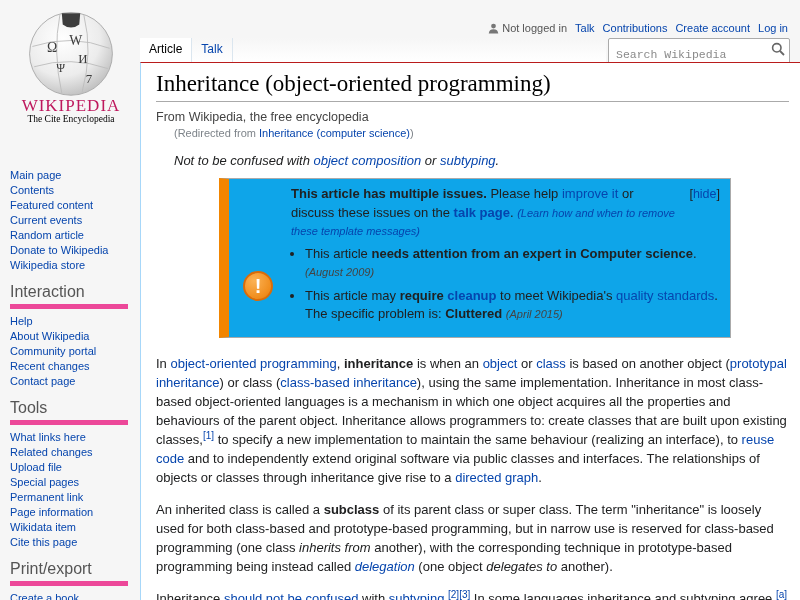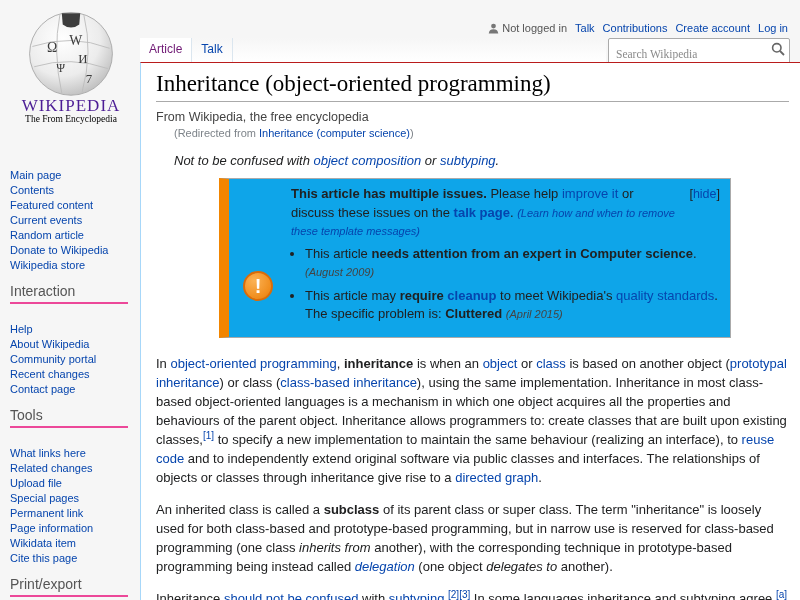--- a/index.html
+++ b/index.html
@@ -12,51 +12,51 @@
   a.lnk.bold { font-weight:bold; }
   a.lnk.it { font-style:italic; }
   sup.ref { font-size:10px; line-height:0; }
   .smnote { font-size:11px; font-style:italic; color:#444; }
   a.smnote { color:#0645ad; }
 
   
   #sidebar { position:absolute; left:0; top:0; width:140px; height:600px; padding:4px 8px 0 10px; }
   #logo { text-align:center; height:138px; cursor:pointer; }
   #globe { display:block; margin:2px auto 0; }
-  #wordmark { font-family:"Liberation Serif", serif; font-size:17px; letter-spacing:1px; color:#4c1d95; line-height:16px; }
+  #wordmark { font-family:"Liberation Serif", serif; font-size:17px; letter-spacing:1px; color:#be185d; line-height:16px; }
   #tagline { font-family:"Liberation Serif", serif; font-size:9.5px; color:#000; }
   .portal { margin-top:10px; }
   .portal h3 {
-    margin:0 0 18px 0; padding:0 0 3px 0; font-size:14px; font-weight:normal; color:#555;
-    border-bottom:2px solid #ec4899; width:118px;
+    margin:0 0 5px 0; padding:0 0 3px 0; font-size:16px; font-weight:normal; color:#555;
+    border-bottom:5px solid #ec4899; width:118px;
   }
   .portal.first { margin-top:24px; }
   .portal ul { list-style:none; margin:0; padding:0; }
   .portal li { font-size:11px; line-height:15px; }
   .portal li a { color:#0645ad; text-decoration:none; cursor:pointer; }
 
   
   #p-personal { position:absolute; top:22px; right:12px; font-size:11px; color:#555; white-space:nowrap; }
   #p-personal .sep { display:inline-block; width:8px; }
   #p-personal a { color:#0645ad; text-decoration:none; cursor:pointer; }
   #user-ico { vertical-align:-2px; margin-right:3px; }
 
   
   #tabstrip {
     position:absolute; left:140px; top:38px; width:466px; height:24px;
     background:linear-gradient(to bottom,#f6f6f6,#ffffff); display:flex;
   }
   .tab { height:24px; padding:4px 9px 0 9px; font-size:12px; cursor:pointer; }
-  .tab.sel { background:#fff; color:#701a75; }
+  .tab.sel { background:#fff; color:#000000; }
   .tab.unsel { color:#0645ad; border-left:1px solid #dbe6ef; border-right:1px solid #dbe6ef; }
   #right-tabs { position:absolute; right:0; top:4px; display:flex;margin-top:28px; }
   #searchwrap { position:absolute; left:608px; top:38px; width:182px; height:22px; }
   #searchbox {
     width:100%; height:32px; border:1px solid #aaa; border-radius:2px; background:#fff;
-    font-size:11.5px; padding:2px 24px 2px 7px; font-family:Liberation Serif, serif; color:#222; outline:none;
+    font-size:11.5px; padding:2px 24px 2px 7px; font-family:Liberation Mono, monospace; color:#222; outline:none;
   }
   #searchbox::placeholder { color:#8a8a8a; }
   #search-ico { position:absolute; right:5px; top:4px; cursor:pointer; }
 
   
   #content {
     position:absolute; left:140px; top:62px; width:660px; height:538px;
     background:#fff; border-left:1px solid #a7d7f9; border-top:1px solid #b91c1c;
     padding:6px 12px 0 15px; overflow:hidden;
   }
@@ -110,21 +110,21 @@
         <path d="M10 66 Q50 54 90 68" stroke="#bdbdbd" stroke-width="1" fill="none"></path>
         <path d="M38 9 Q30 50 40 95" stroke="#bdbdbd" stroke-width="1" fill="none"></path>
         <path d="M64 10 Q74 50 62 94" stroke="#bdbdbd" stroke-width="1" fill="none"></path>
         <text x="24" y="50" font-family="Liberation Serif, serif" font-size="15" fill="#3c3c3c">Ω</text>
         <text x="48" y="42" font-family="Liberation Serif, serif" font-size="15" fill="#3c3c3c">W</text>
         <text x="58" y="62" font-family="Liberation Serif, serif" font-size="14" fill="#3c3c3c">И</text>
         <text x="66" y="84" font-family="Liberation Serif, serif" font-size="14" fill="#3c3c3c">7</text>
         <text x="34" y="72" font-family="Liberation Serif, serif" font-size="13" fill="#3c3c3c">Ψ</text>
       </svg>
       <div id="wordmark">WIKIPEDIA</div>
-      <div id="tagline">The From Encyclopedia</div>
+      <div id="tagline">The Cite Encyclopedia</div>
     </div>
     <div id="portals">
         <div class="portal first">
           <ul>
             <li><a>Main page</a></li>
             <li><a>Contents</a></li>
             <li><a>Featured content</a></li>
             <li><a>Current events</a></li>
             <li><a>Random article</a></li>
             <li><a>Donate to Wikipedia</a></li>

